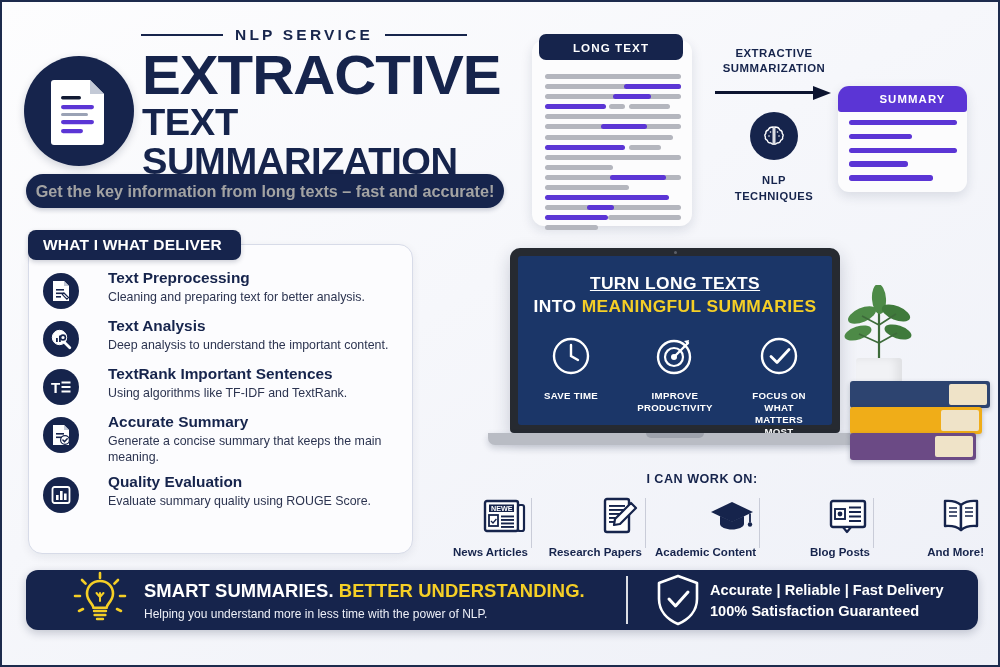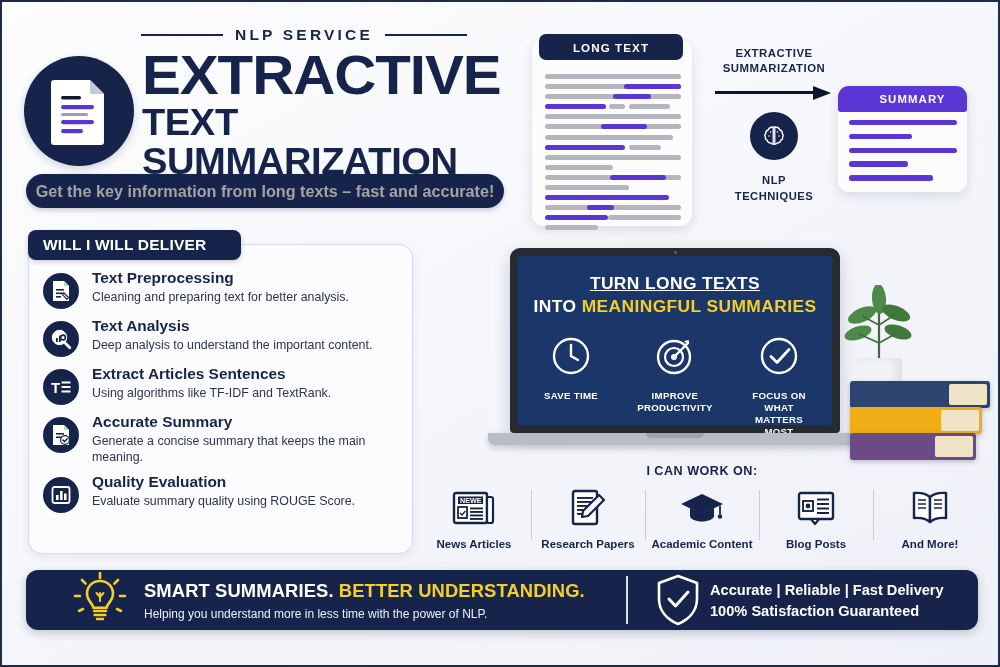--- a/index.html
+++ b/index.html
@@ -40,21 +40,21 @@
   
   .deliver-card{position:absolute;left:26px;top:242px;width:385px;height:310px;
     background:#fcfcfe;border:1.6px solid #d7dbe8;border-radius:14px;
     box-shadow:0 3px 10px rgba(20,30,60,.07);}
   .deliver-tab{position:absolute;left:26px;top:228px;width:213px;height:30px;border-radius:8px;
     background:#16244c;color:#fff;display:flex;align-items:center;padding-left:15px;
     font-size:15.5px;font-weight:700;letter-spacing:.2px;z-index:3;
     box-shadow:0 2px 5px rgba(15,25,55,.2);}
 
   .dlist{position:absolute;left:0;top:24px;width:100%;padding:0 14px 0 14px;}
-  .ditem{display:flex;gap:13px;align-items:flex-start;margin-bottom:8px;}
+  .ditem{display:flex;gap:29px;align-items:flex-start;margin-bottom:8px;}
   .dicon{width:36px;height:36px;min-width:36px;border-radius:50%;background:#16244c;
     display:flex;align-items:center;justify-content:center;margin-top:4px;}
   .dtxt{flex:1;}
   .dtitle{font-size:15.4px;font-weight:700;color:#16244c;line-height:1.15;}
   .ddesc{font-size:12.4px;color:#2c3450;line-height:1.3;margin-top:2px;}
 
   
   .flow{position:absolute;left:525px;top:32px;width:460px;height:200px;}
 
   .ltcard{position:absolute;left:5px;top:6px;width:160px;height:186px;background:#fcfcfd;
@@ -108,23 +108,23 @@
   
   .plant{position:absolute;left:838px;top:283px;width:78px;height:110px;}
   .pot{position:absolute;left:16px;top:73px;width:46px;height:46px;background:#f1f2f5;
     border-radius:3px 3px 16px 16px;box-shadow:inset -6px 0 9px rgba(0,0,0,.07);}
   .books{position:absolute;left:848px;top:371px;width:146px;height:89px;}
   .book{position:absolute;left:0;height:27px;border-radius:3px;}
   .bk-pages{position:absolute;right:3px;top:3px;width:38px;height:21px;background:#efe3c8;border-radius:2px;}
 
   
   .workon{position:absolute;left:415px;top:462px;width:570px;height:92px;}
-  .wtitle{text-align:center;font-size:12.6px;font-weight:700;color:#16244c;letter-spacing:.5px;}
+  .wtitle{text-align:center;font-size:12.6px;font-weight:700;color:#16244c;letter-spacing:.5px;margin-top:8px;}
   .wrow{display:flex;margin-top:10px;}
-  .wcell{flex:1;text-align:center;position:relative;padding:0 3px;}
+  .wcell{flex:1;text-align:right;position:relative;padding:0 3px;}
   .wcell+.wcell:before{content:"";position:absolute;left:0;top:2px;width:1px;height:50px;background:#c9ccd8;}
   .wlabel{margin-top:6px;font-size:11.5px;color:#16244c;font-weight:600;}
 
   
   .banner{position:absolute;left:24px;top:568px;width:952px;height:60px;border-radius:12px;
     background:#16244c;display:flex;align-items:center;box-shadow:0 3px 10px rgba(15,25,55,.22);padding-left:20px;}
   .bleft{display:flex;align-items:center;gap:16px;padding-left:26px;width:580px;}
   .btext .bl1{font-size:18.4px;font-weight:800;color:#fff;letter-spacing:.1px;}
   .btext .bl1 .hl{color:#f5cf26;}
   .btext .bl2{font-size:12px;color:#eef0f8;margin-top:5px;font-weight:400;}
@@ -159,21 +159,21 @@
       </div>
       <div class="title-block">
         <div class="t1">EXTRACTIVE</div>
         <div class="t2">TEXT SUMMARIZATION</div>
       </div>
     </div>
   </div>
 
   <div class="tagline">Get the key information from long texts – fast and accurate!</div>
 
-  <div class="deliver-tab">WILL I WILL DELIVER</div>
+  <div class="deliver-tab">WHAT I WHAT DELIVER</div>
   <div class="deliver-card">
     <div class="dlist">
 
       <div class="ditem">
         <div class="dicon">
           <svg width="20" height="22" viewBox="0 0 20 22">
             <path d="M2 1h11l5 5v15H2z" fill="#fff"></path>
               <path d="M13 1l5 5h-5z" fill="#c3c9d6"></path>
             <rect x="5" y="9" width="8" height="1.6" fill="#16244c"></rect>
               <rect x="5" y="12.5" width="8" height="1.6" fill="#16244c"></rect>
@@ -206,21 +206,21 @@
       <div class="ditem">
         <div class="dicon">
           <svg width="22" height="18" viewBox="0 0 22 18">
             <text x="1" y="14.5" font-family="Liberation Sans, sans-serif" font-size="15" font-weight="bold" fill="#fff">T</text>
             <rect x="11.5" y="3.5" width="9" height="2" fill="#fff"></rect>
             <rect x="11.5" y="8" width="9" height="2" fill="#fff"></rect>
             <rect x="11.5" y="12.5" width="9" height="2" fill="#fff"></rect>
           </svg>
         </div>
         <div class="dtxt">
-          <div class="dtitle">Extract Articles Sentences</div>
+          <div class="dtitle">TextRank Important Sentences</div>
           <div class="ddesc">Using algorithms like TF-IDF and TextRank.</div>
         </div>
       </div>
 
       <div class="ditem">
         <div class="dicon">
           <svg width="20" height="22" viewBox="0 0 20 22">
             <path d="M2 1h11l5 5v15H2z" fill="#fff"></path>
               <path d="M13 1l5 5h-5z" fill="#c3c9d6"></path>
             <rect x="5" y="9" width="8" height="1.6" fill="#16244c"></rect>

